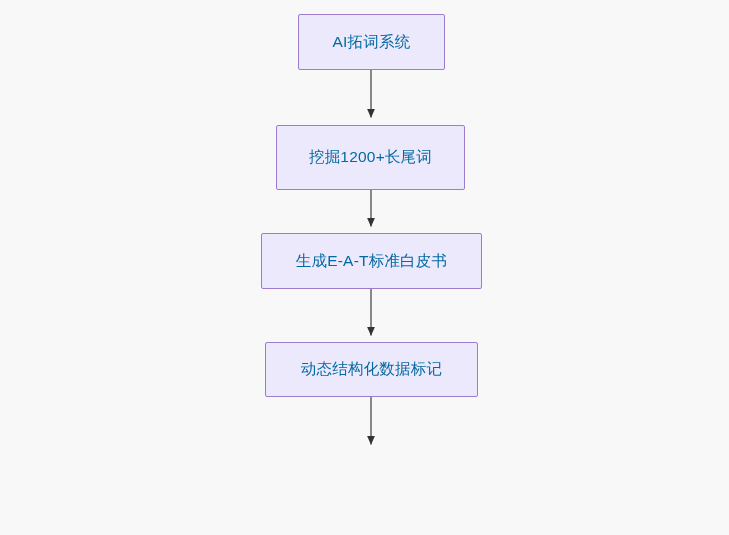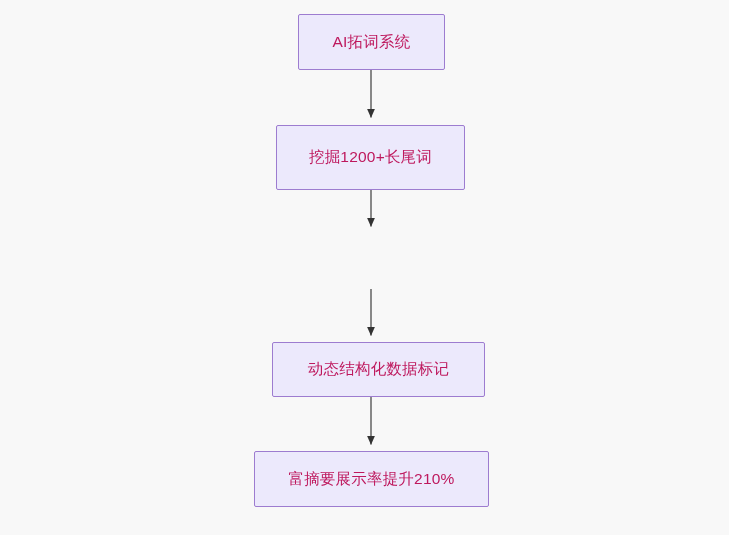--- a/index.html
+++ b/index.html
@@ -36,33 +36,33 @@
     position: absolute;
     box-sizing: border-box;
     background: #ece9fc;
     border: 1.6px solid #9d7cd0;
     border-radius: 2px;
     display: flex;
     align-items: center;
     justify-content: center;
   }
   .flow-node-label {
-    color: #be185d;
+    color: #0369a1;
     font-size: 15.5px;
     line-height: 1.2;
     letter-spacing: 0.2px;
     white-space: nowrap;
     text-align: left;
   }
 
   
   .node-1 { left: 298px; top: 14px;  width: 147px; height: 56px; }
   .node-2 { left: 276px; top: 125px; width: 189px; height: 65px; }
   .node-3 { left: 261px; top: 233px; width: 221px; height: 56px; }
-  .node-4 { left: 265px; top: 342px; width: 213px; height: 55px; margin-left: 7px; }
+  .node-4 { left: 265px; top: 342px; width: 213px; height: 55px; }
   .node-5 { left: 254px; top: 451px; width: 235px; height: 56px; }
 </style>
 </head>
 <body>
 
 <div id="flowchart-canvas">
 
   <svg id="connector-layer" viewBox="0 0 729 535" width="729" height="535" xmlns="http://www.w3.org/2000/svg">
     <defs>
       <marker id="arrowhead" markerWidth="9" markerHeight="9" refX="8.4" refY="4.5" orient="auto" markerUnits="userSpaceOnUse">
@@ -85,22 +85,22 @@
   </svg>
 
   <div class="flow-node node-1">
     <span class="flow-node-label">AI拓词系统</span>
   </div>
 
   <div class="flow-node node-2">
     <span class="flow-node-label">挖掘1200+长尾词</span>
   </div>
 
+  <div class="flow-node node-3">
+    <span class="flow-node-label">生成E-A-T标准白皮书</span>
+  </div>
 
   <div class="flow-node node-4">
     <span class="flow-node-label">动态结构化数据标记</span>
   </div>
 
-  <div class="flow-node node-5">
-    <span class="flow-node-label">富摘要展示率提升210%</span>
-  </div>
 
 </div>
 
 </body></html>

